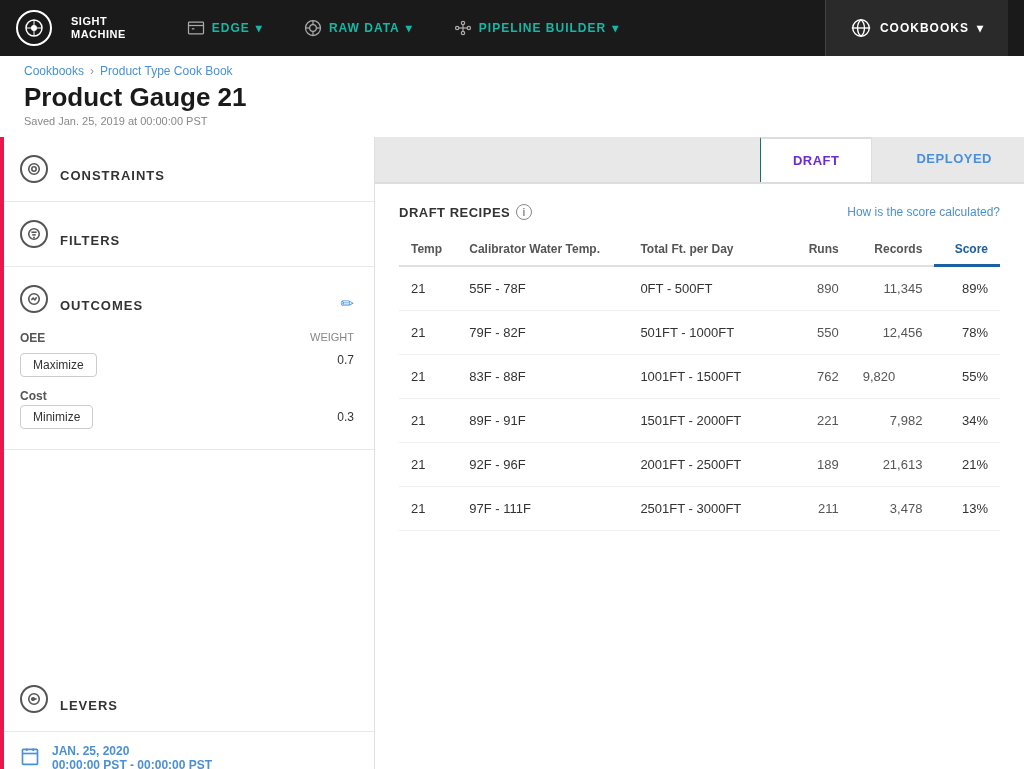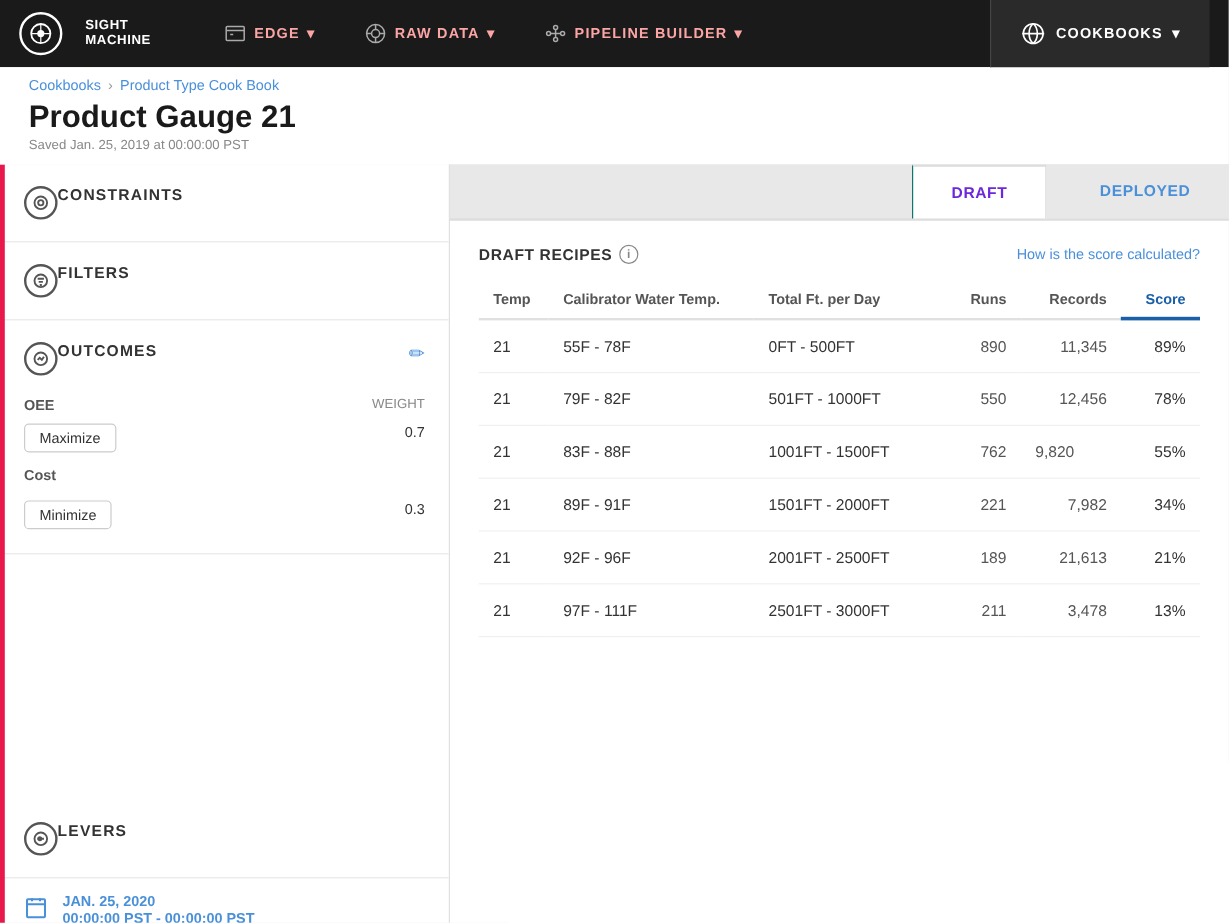--- a/index.html
+++ b/index.html
@@ -6,37 +6,37 @@
     body { font-family: -apple-system, BlinkMacSystemFont, 'Segoe UI', Arial, sans-serif; background: #f0f0f0; height: 769px; overflow: hidden; }
 
     
     .top-nav {
       display: flex; align-items: center; background: #1a1a1a; height: 56px; padding: 0 16px;
     }
     .logo-area { display: flex; align-items: center; margin-right: 40px; gap: 11px; }
     .logo-icon { width: 36px; height: 36px; border-radius: 50%; border: 2px solid #fff; display: flex; align-items: center; justify-content: center; margin-right: 8px; }
     .logo-text { color: #fff; font-size: 11px; font-weight: 700; letter-spacing: 0.5px; line-height: 1.2; }
     .nav-items { display: flex; flex: 1; align-items: center; }
-    .nav-item { display: flex; align-items: center; color: #fca5a5; font-size: 12px; font-weight: 600; letter-spacing: 1px; padding: 0 20px; height: 56px; cursor: pointer; gap: 6px; }
+    .nav-item { display: flex; align-items: center; color: #14b8a6; font-size: 12px; font-weight: 600; letter-spacing: 1px; padding: 0 20px; height: 56px; cursor: pointer; gap: 6px; }
     .nav-icon { width: 20px; height: 20px; }
     .nav-cookbooks { margin-left: auto; display: flex; align-items: center; background: #2a2a2a; height: 56px; padding: 0 24px; color: #fff; font-size: 12px; font-weight: 700; letter-spacing: 1px; cursor: pointer; gap: 8px; border-left: 1px solid #444; }
     .breadcrumb { display: flex; align-items: center; font-size: 12px; color: #4a90d9; gap: 6px; }
     .breadcrumb-sep { color: #999; }
     .breadcrumb-link { cursor: pointer; }
     .breadcrumb-current { color: #4a90d9; }
     .page-title { font-size: 26px; font-weight: 700; color: #1a1a1a; padding: 4px 0 2px; }
     .page-subtitle { font-size: 11px; color: #888; padding-bottom: 10px; }
 
     
     .main-container { display: flex; height: calc(769px - 56px - 66px); }
 
     
     .left-panel { width: 375px; min-width: 375px; background: #fff; border-right: 1px solid #e0e0e0; display: flex; flex-direction: column; overflow-y: auto; }
     .panel-section { border-bottom: 1px solid #e8e8e8; }
-    .panel-section-header { display: flex; align-items: flex-start; padding: 18px 20px; cursor: pointer; }
+    .panel-section-header { display: flex; align-items: flex-end; padding: 18px 20px; cursor: pointer; gap: 12px; }
     .section-icon { width: 28px; height: 28px; border-radius: 50%; border: 2px solid #555; display: flex; align-items: center; justify-content: center; color: #555; font-size: 14px; flex-shrink: 0; }
     .section-title { font-size: 13px; font-weight: 700; color: #333; letter-spacing: 1px; }
     .section-edit { margin-left: auto; color: #4a90d9; cursor: pointer; font-size: 16px; }
 
     
     .outcomes-content { padding: 0 20px 20px; }
     .oee-row { display: flex; justify-content: space-between; align-items: flex-start; margin-bottom: 8px; }
     .oee-label { font-size: 12px; font-weight: 600; color: #555; }
     .weight-label { font-size: 11px; color: #888; }
     .weight-value { font-size: 12px; color: #333; }
@@ -206,21 +206,21 @@
           <span class="oee-label">OEE</span>
           <span class="weight-label">WEIGHT</span>
         </div>
         <div style="display:flex; justify-content:space-between; align-items:flex-start;">
           <button class="pill-btn">Maximize</button>
           <span class="weight-value">0.7</span>
         </div>
         <div class="cost-row">
           <span class="oee-label">Cost</span>
         </div>
-        <div style="display:flex; justify-content:space-between; align-items:flex-start; margin-top:14px;">
+        <div style="display:flex; justify-content:space-between; align-items:center; margin-top:2px;">
           <button class="pill-btn">Minimize</button>
           <span class="weight-value">0.3</span>
         </div>
       </div>
     </div>
 
     <div style="flex:1;"></div>
 
     <div class="levers-section">
       <div class="panel-section-header">

